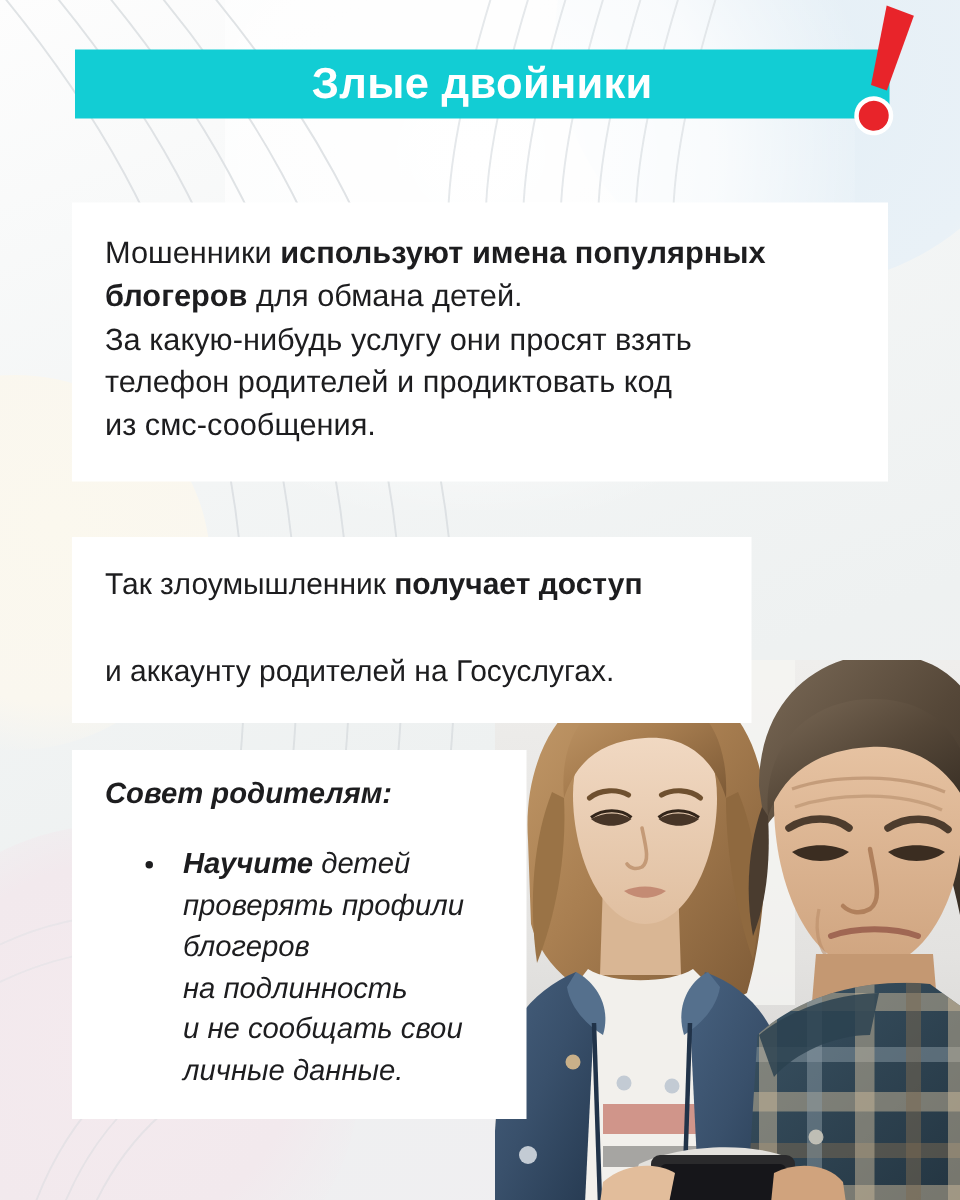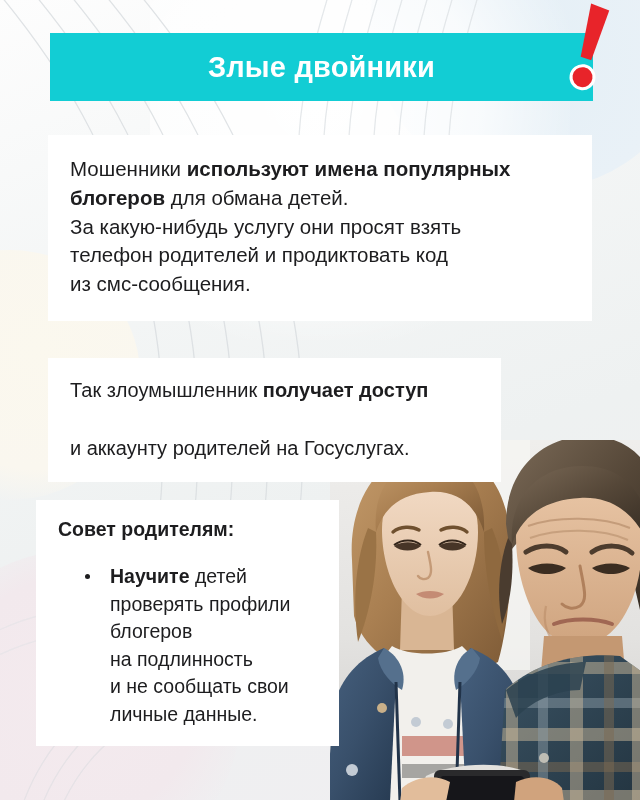--- a/index.html
+++ b/index.html
@@ -76,21 +76,21 @@
     height: 360px;
     overflow: hidden;
   }
 
   
   .banner {
     position: absolute;
     left: 50px;
     top: 33px;
     width: 543px;
-    height: 68px;
+    height: 46px;
     background: var(--teal, #12cdd4);
     display: flex;
     align-items: center;
     justify-content: center;
   }
   .banner-title {
     color: #ffffff;
     font-size: 29px;
     font-weight: bold;
     letter-spacing: 0.2px;
@@ -134,25 +134,26 @@
     top: 358px;
     width: 453px;
     padding: 18px 22px 20px 22px;
   }
   .card-2 p {
     font-size: 20px;
     line-height: 28.8px;
   }
 
   .card-3 {
-    left: 36px;
+    left: 48px;
     top: 500px;
     width: 303px;
     height: 246px;
     padding: 18px 18px 18px 22px;
+    font-style: italic;
   }
   .card-3 .advice-head {
     font-size: 19.5px;
     font-weight: bold;
     color: #1d1d1f;
     margin: 0 0 22px 0;
     line-height: 1.2;
   }
   .bullet-list {
     margin: 16px;

